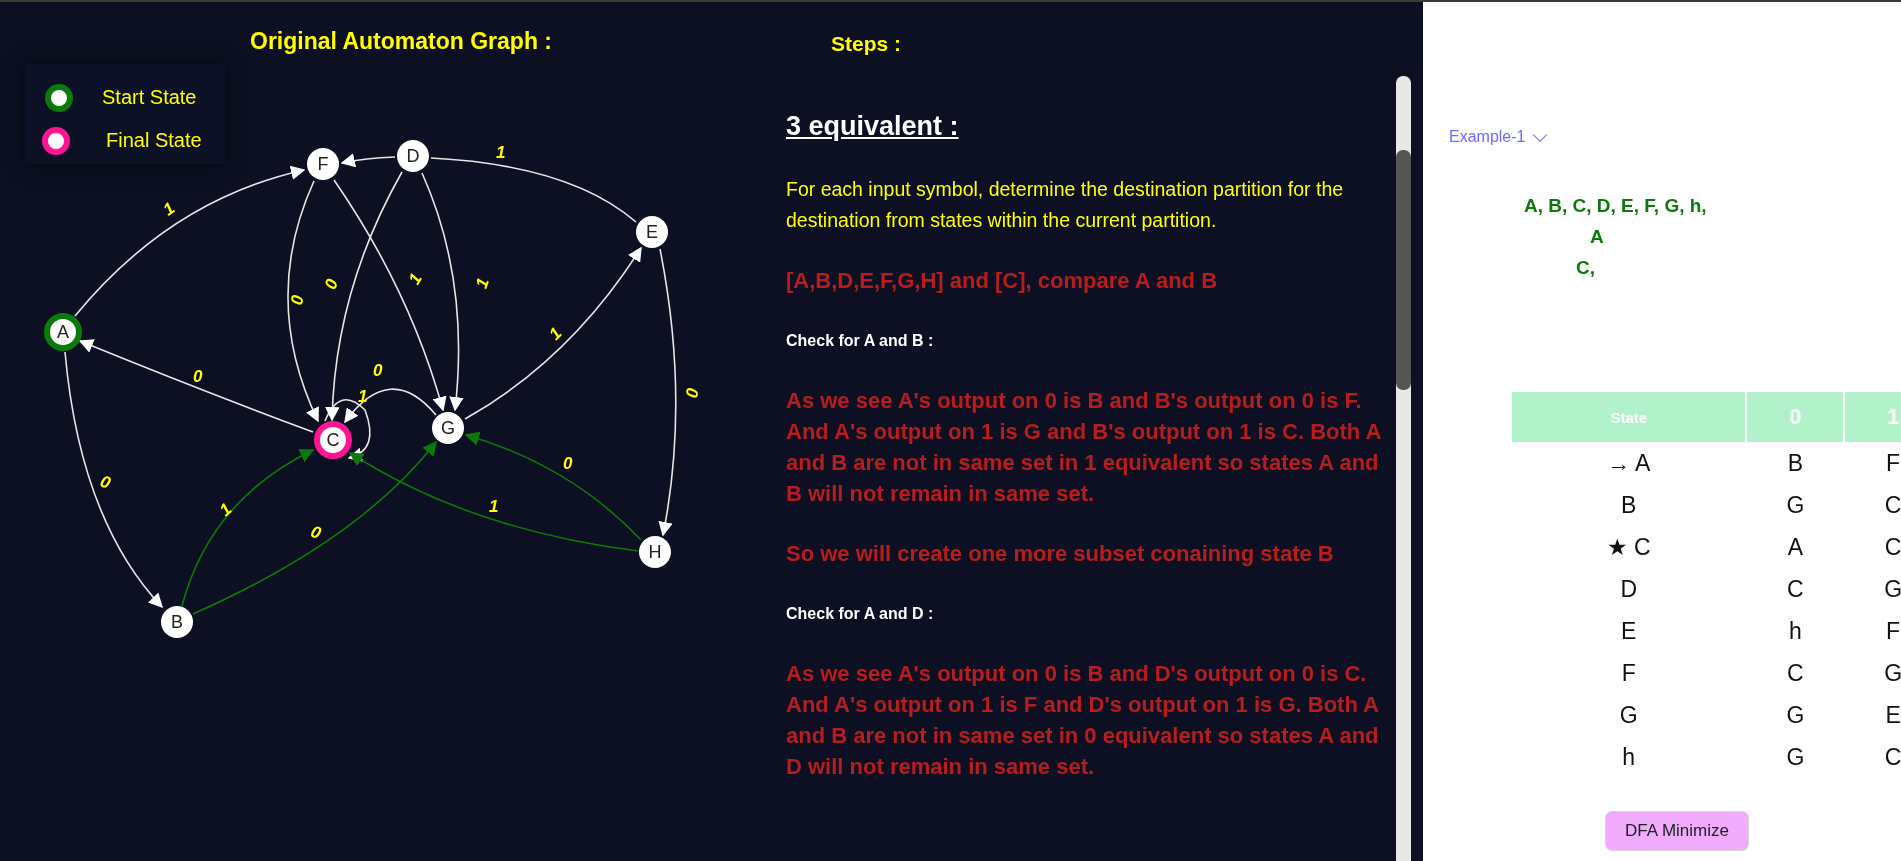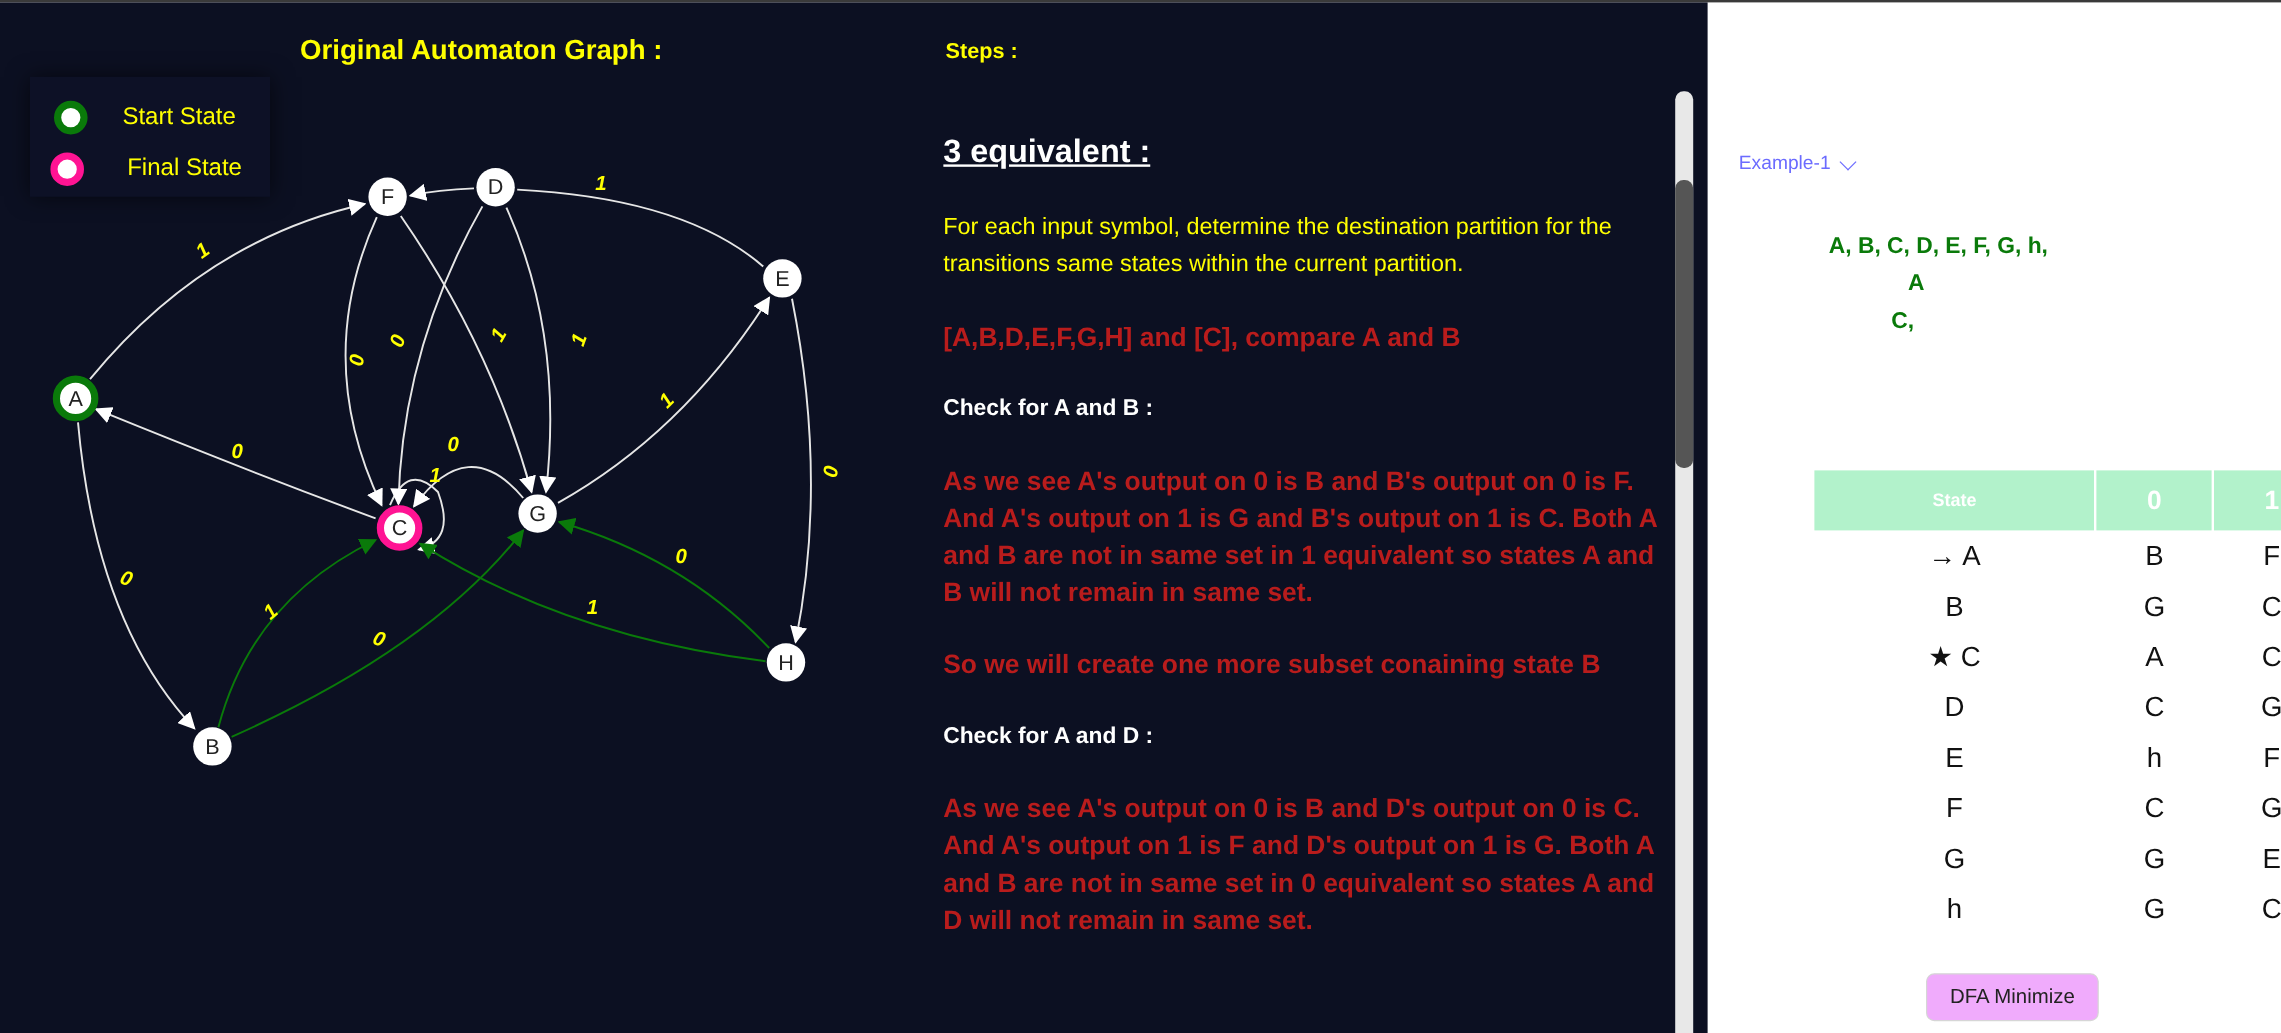--- a/index.html
+++ b/index.html
@@ -3,26 +3,26 @@
 <meta charset="utf-8">
 <style>
   * { box-sizing: border-box; margin: 0; padding: 0; }
   html, body { width: 1901px; height: 861px; overflow: hidden; background: #ffffff; font-family: "Liberation Sans", sans-serif; }
   .topline { position: absolute; left: 0; top: 0; width: 1901px; height: 2px; background: #3a3a3a; }
   .dark { position: absolute; left: 0; top: 2px; width: 1423px; height: 859px; background: #0c1022; }
   .legend { position: absolute; left: 25px; top: 64px; width: 200px; height: 100px; background: #0d1126; box-shadow: 0 0 18px rgba(0,0,0,0.6); }
   .legend-dot { width: 28px; height: 28px; border-radius: 50%; background: #fff; border: 6px solid; }
   .legend-label { position: absolute; color: #ffff00; font-weight: normal; font-size: 20px; white-space: nowrap; }
   .graph-title { position: absolute; left: 250px; top: 28px; color: #ffff00; font-weight: bold; font-size: 23px; white-space: nowrap; }
-  .steps-title { position: absolute; left: 788px; top: 32px; color: #ffff00; font-weight: bold; font-size: 18px; text-align: center; }
+  .steps-title { position: absolute; left: 831px; top: 32px; color: #ffff00; font-weight: bold; font-size: 21px; text-align: center; }
   .steps { position: absolute; left: 786px; top: 76px; width: 606px; height: 785px; overflow: hidden; }
   .eq-heading { color: #ffffff; font-weight: bold; font-size: 27px; text-decoration: underline; margin-top: 35px; margin-bottom: 32px; }
   .p-normal { color: #ffff00; font-size: 19.5px; line-height: 31px; margin-bottom: 29px; }
   .p-bold { color: #b91c1c; font-weight: bold; font-size: 22px; line-height: 31px; margin-bottom: 29px; }
-  .p-check { color: #ffffff; font-weight: bold; font-size: 19px; line-height: 31px; margin-bottom: 29px; }
+  .p-check { color: #ffffff; font-weight: bold; font-size: 16px; line-height: 31px; margin-bottom: 29px; }
   .scroll-track { position: absolute; left: 1396px; top: 76px; width: 15px; height: 785px; background: #e8e8e8; border-radius: 7px 7px 0 0; }
   .scroll-thumb { position: absolute; left: 1396px; top: 150px; width: 15px; height: 240px; background: #555555; border-radius: 7px; }
   .example-dd { position: absolute; left: 1449px; top: 128px; color: #6b6bff; font-size: 16px; display: flex; align-items: center; gap: 10px; cursor: pointer; }
   .chev { width: 10px; height: 10px; border-right: 1.6px solid #6b6bff; border-bottom: 1.6px solid #6b6bff; transform: rotate(45deg); margin-top: -5px; }
   .green-line { position: absolute; color: #0a7a0a; font-weight: bold; font-size: 19px; white-space: nowrap; }
   table.tt { position: absolute; left: 1510px; top: 392px; width: 433px; border-collapse: separate; border-spacing: 2px 0; }
   table.tt th { background: #b2f2cb; color: #ffffff; height: 50px; font-weight: bold; }
   table.tt th.state { font-size: 15px; }
   table.tt th.sym { font-size: 22px; }
   table.tt td { text-align: center; font-size: 23px; color: #111; height: 42px; }
@@ -125,21 +125,21 @@
         <circle cx="655" cy="552" r="16" fill="#fff"></circle>
         <text x="655" y="558" fill="#222">H</text>
       </g>
   </g>
 </svg>
 
 <div class="steps-title">Steps :</div>
 
 <div class="steps">
   <div class="eq-heading">3 equivalent :</div>
-  <p class="p-normal">For each input symbol, determine the destination partition for the transitions same states within the current partition.</p>
+  <p class="p-normal">For each input symbol, determine the destination partition for the destination from states within the current partition.</p>
   <p class="p-bold">[A,B,D,E,F,G,H] and [C], compare A and B</p>
   <p class="p-check">Check for A and B :</p>
   <p class="p-bold">As we see A's output on 0 is B and B's output on 0 is F. And A's output on 1 is G and B's output on 1 is C. Both A and B are not in same set in 1 equivalent so states A and B will not remain in same set.</p>
   <p class="p-bold">So we will create one more subset conaining state B</p>
   <p class="p-check">Check for A and D :</p>
   <p class="p-bold">As we see A's output on 0 is B and D's output on 0 is C. And A's output on 1 is F and D's output on 1 is G. Both A and B are not in same set in 0 equivalent so states A and D will not remain in same set.</p>
 </div>
 
 <div class="scroll-track"></div>
 <div class="scroll-thumb"></div>

